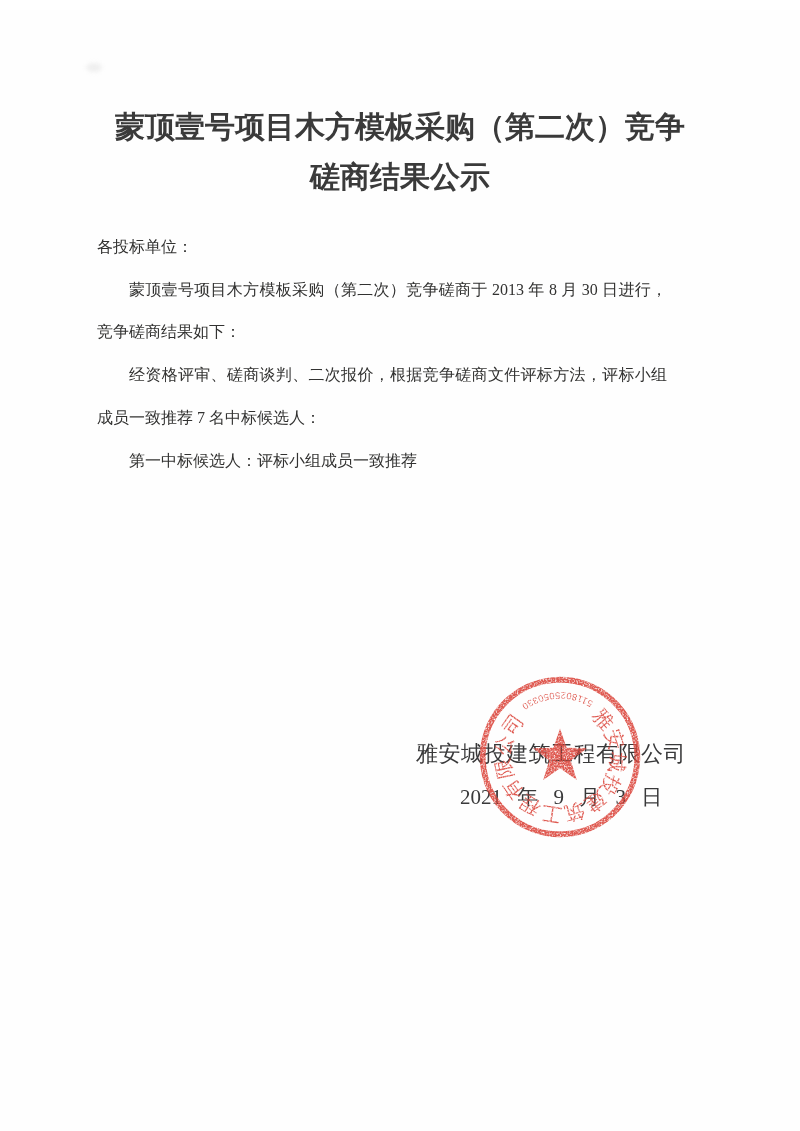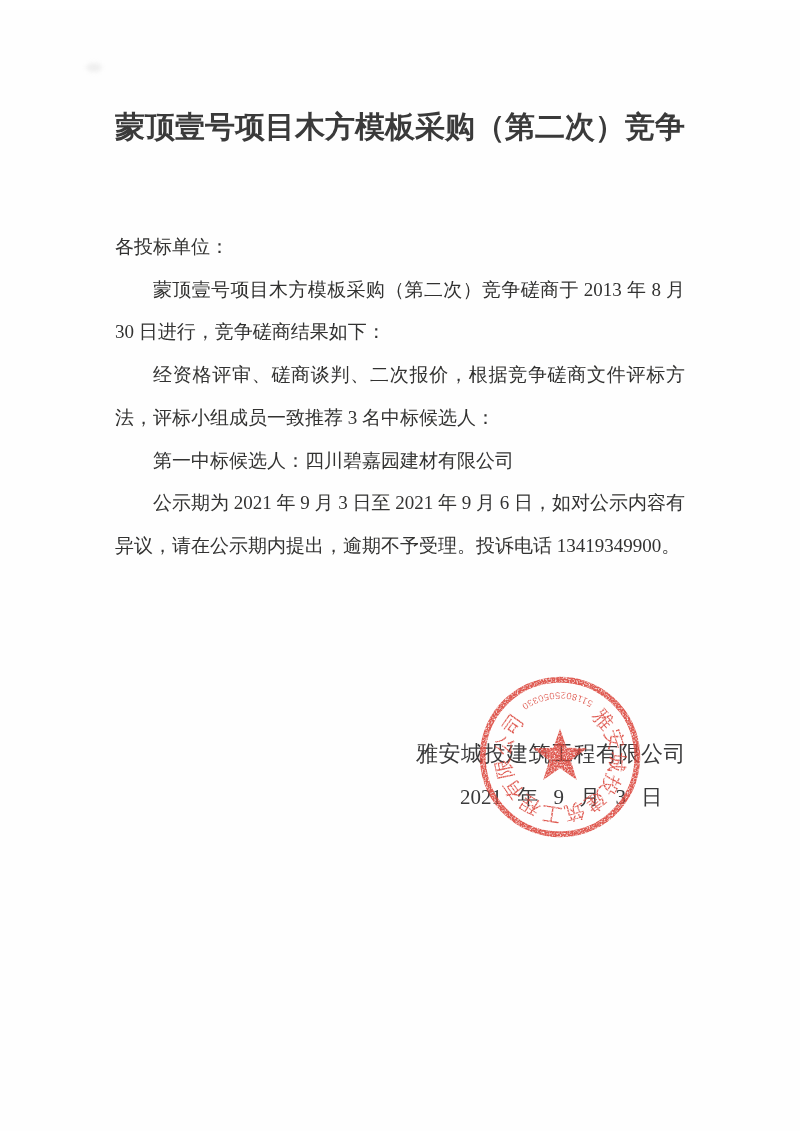--- a/index.html
+++ b/index.html
@@ -19,22 +19,22 @@
   .title{
     position:absolute;top:92px;left:60px;right:60px;
     text-align:center;
     font-family:"Liberation Sans","DejaVu Sans",sans-serif;
     font-weight:bold;
     font-size:30px;line-height:50px;
     color:#3a3a3a;
     letter-spacing:0px;
   }
   .content{
-    position:absolute;top:216px;left:115px;width:570px;
-    font-size:19px;line-height:42.7px;
+    position:absolute;top:216px;left:97px;width:570px;
+    font-size:16px;line-height:42.7px;
     color:#323231;
     text-align:justify;
   }
   .content .salutation{margin:0;}
   .content p{margin:0;text-indent:2em;}
   .signature-company{
     position:absolute;top:729px;left:416px;
     font-size:22px;letter-spacing:0.5px;color:#39393a;
     white-space:nowrap;
   }
@@ -55,29 +55,29 @@
 </style>
 </head>
 <body>
 
 <div class="page">
 
   <div class="smudge"></div>
 
   <div class="title">
     <div>蒙顶壹号项目木方模板采购（第二次）竞争</div>
+    <div>磋商结果公示</div>
   </div>
 
   <div class="content">
     <div class="salutation">各投标单位：</div>
     <div id="paragraphs">
         <p>蒙顶壹号项目木方模板采购（第二次）竞争磋商于 2013 年 8 月 30 日进行，竞争磋商结果如下：</p>
-        <p>经资格评审、磋商谈判、二次报价，根据竞争磋商文件评标方法，评标小组成员一致推荐 3 名中标候选人：</p>
-        <p>第一中标候选人：四川碧嘉园建材有限公司</p>
-        <p>公示期为 2021 年 9 月 3 日至 2021 年 9 月 6 日，如对公示内容有异议，请在公示期内提出，逾期不予受理。投诉电话 13419349900。</p>
+        <p>经资格评审、磋商谈判、二次报价，根据竞争磋商文件评标方法，评标小组成员一致推荐 7 名中标候选人：</p>
+        <p>第一中标候选人：评标小组成员一致推荐</p>
       </div>
   </div>
 
   <div class="signature-company">雅安城投建筑工程有限公司</div>
   <div class="signature-date">2021 年 9 月 3 日</div>
 
   <svg class="seal" id="sealSvg" viewBox="0 0 200 200" aria-hidden="true" style="color: rgb(220, 74, 64);">
     <defs>
       <filter id="rough" x="-15%" y="-15%" width="130%" height="130%">
         <feTurbulence type="fractalNoise" baseFrequency="0.55" numOctaves="2" seed="7" result="noise"></feTurbulence>

